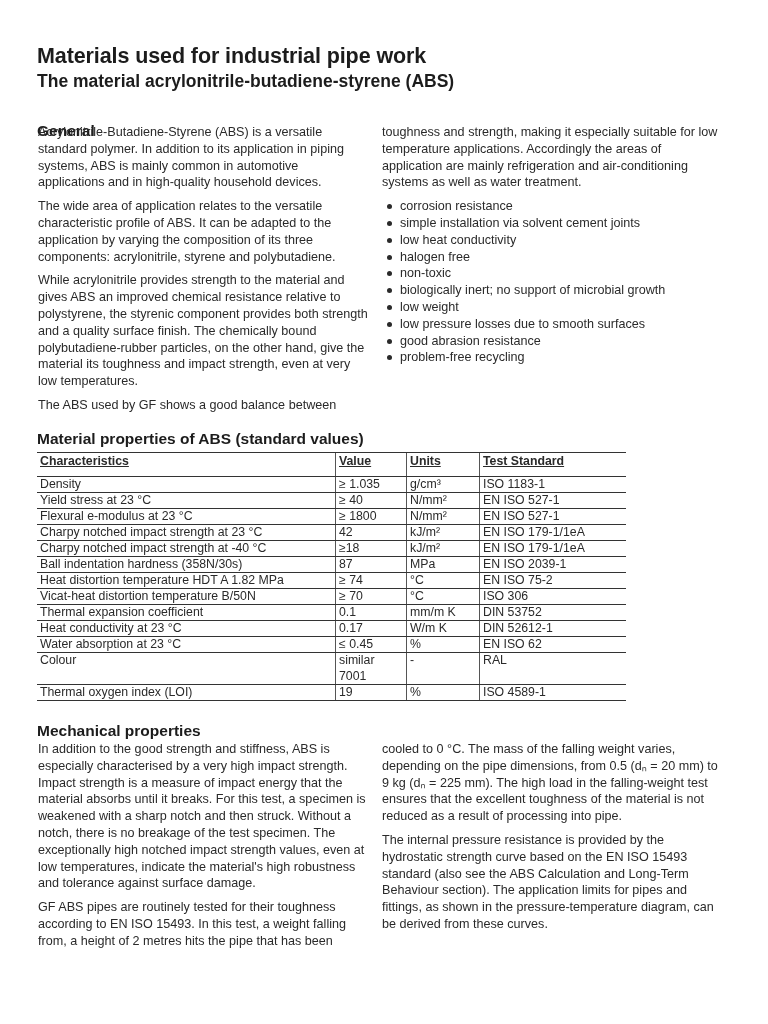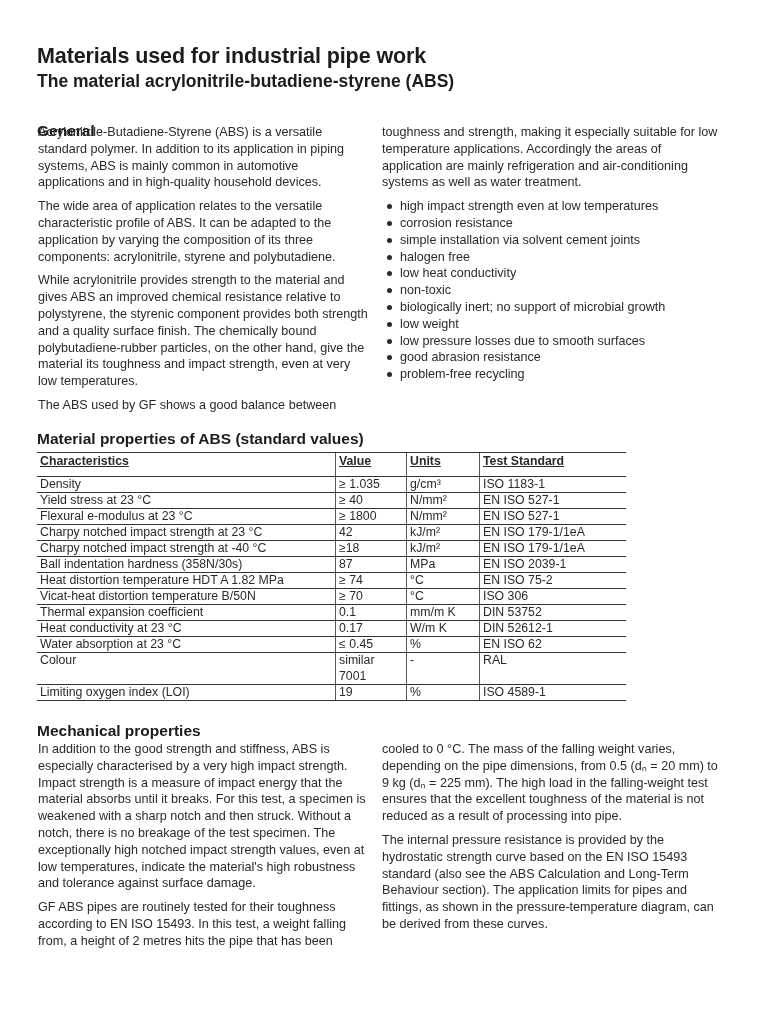--- a/index.html
+++ b/index.html
@@ -49,25 +49,24 @@
   <div class="col col-left">
     <p>Acrylonitrile-Butadiene-Styrene (ABS) is a versatile standard polymer. In addition to its application in piping systems, ABS is mainly common in automotive applications and in high-quality household devices.</p>
     <p>The wide area of application relates to the versatile characteristic profile of ABS. It can be adapted to the application by varying the composition of its three components: acrylonitrile, styrene and polybutadiene.</p>
     <p>While acrylonitrile provides strength to the material and gives ABS an improved chemical resistance relative to polystyrene, the styrenic component provides both strength and a quality surface finish. The chemically bound polybutadiene-rubber particles, on the other hand, give the material its toughness and impact strength, even at very low temperatures.</p>
     <p>The ABS used by GF shows a good balance between</p>
   </div>
 
   <div class="col col-right">
     <p>toughness and strength, making it especially suitable for low temperature applications. Accordingly the areas of application are mainly refrigeration and air-conditioning systems as well as water treatment.</p>
     <ul class="adv">
-      <li><span class="bullet"></span><span>high impact strength even at low temperatures</span></li>
       <li><span class="bullet"></span><span>corrosion resistance</span></li>
       <li><span class="bullet"></span><span>simple installation via solvent cement joints</span></li>
+      <li><span class="bullet"></span><span>low heat conductivity</span></li>
       <li><span class="bullet"></span><span>halogen free</span></li>
-      <li><span class="bullet"></span><span>low heat conductivity</span></li>
       <li><span class="bullet"></span><span>non-toxic</span></li>
       <li><span class="bullet"></span><span>biologically inert; no support of microbial growth</span></li>
       <li><span class="bullet"></span><span>low weight</span></li>
       <li><span class="bullet"></span><span>low pressure losses due to smooth surfaces</span></li>
       <li><span class="bullet"></span><span>good abrasion resistance</span></li>
       <li><span class="bullet"></span><span>problem-free recycling</span></li>
     </ul>
   </div>
 
   <div class="h3" style="top:430px;">Material properties of ABS (standard values)</div>
@@ -148,21 +147,21 @@
         <td class="c2">%</td>
         <td class="c3">EN ISO 62</td>
       </tr>
       <tr class="multi">
         <td class="c0">Colour</td>
         <td class="c1" style="width:50px; max-width:58px;">similar 7001</td>
         <td class="c2">-</td>
         <td class="c3">RAL</td>
       </tr>
       <tr>
-        <td class="c0">Limiting oxygen index (LOI)</td>
+        <td class="c0">Thermal oxygen index (LOI)</td>
         <td class="c1">19</td>
         <td class="c2">%</td>
         <td class="c3">ISO 4589-1</td>
       </tr>
     </tbody>
   </table>
 
   <div class="h3" style="top:722px;">Mechanical properties</div>
 
   <div class="col col-mech-left">

